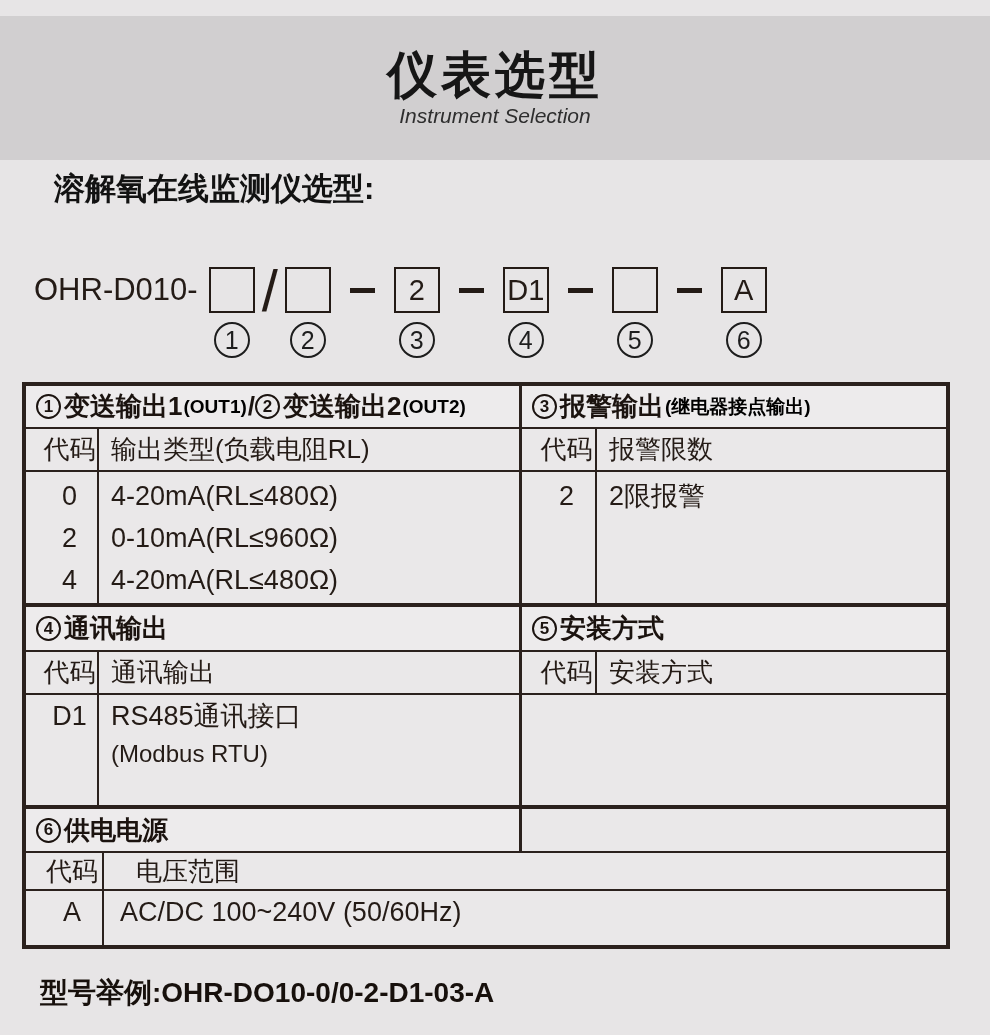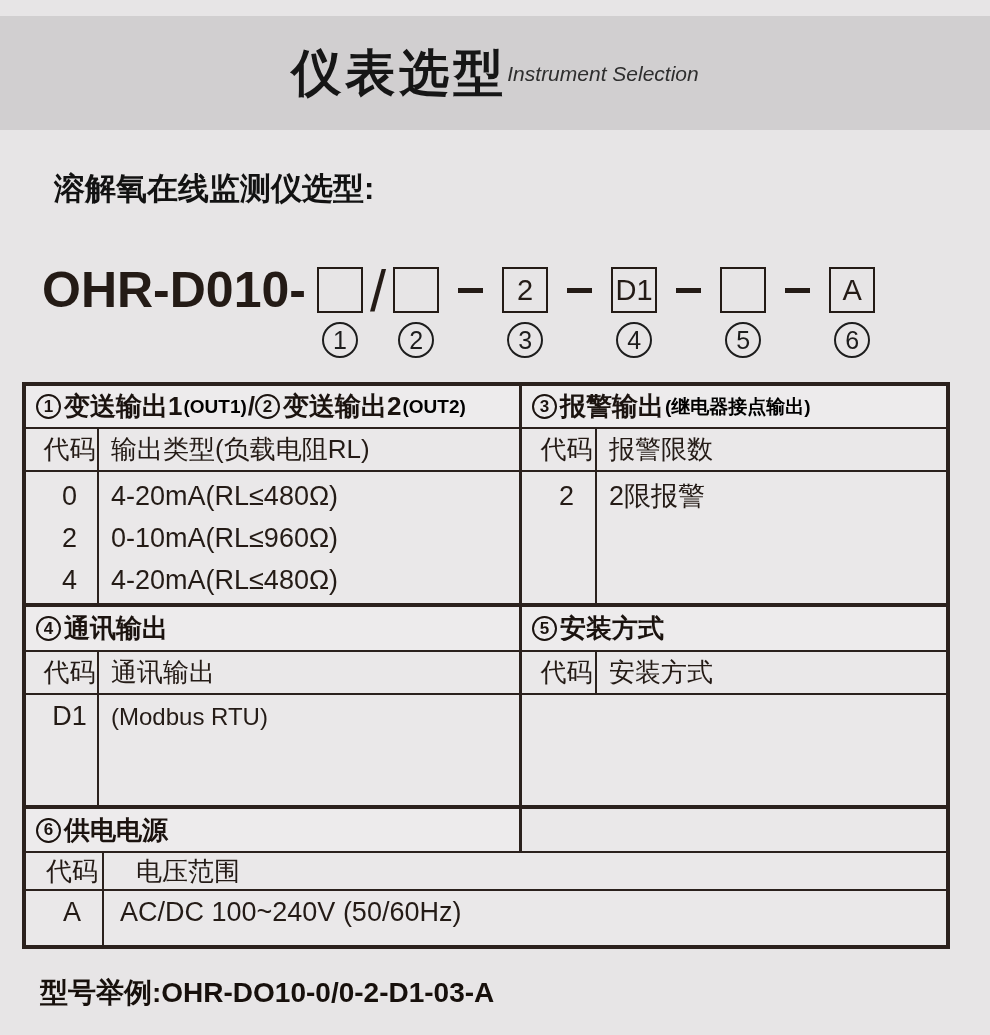--- a/index.html
+++ b/index.html
@@ -12,45 +12,44 @@
   body{
     width:990px;height:1035px;
     background:var(--page-bg);
     font-family:"Liberation Sans","DejaVu Sans",sans-serif;
     color:var(--ink);
     position:relative;
     overflow:hidden;
   }
   
   .band{
-    position:absolute;top:16px;left:0;width:990px;height:114px;
+    position:absolute;top:16px;left:0;width:990px;height:144px;
     background:var(--band-bg);
-    display:flex;flex-direction:row;align-items:center;justify-content:center;
+    display:flex;flex-direction:column;align-items:center;justify-content:center;
   }
   .band .title{
     font-size:50px;font-weight:700;letter-spacing:4px;color:#161616;line-height:54px;
   }
   .band .subtitle{
     font-size:21px;font-weight:400;color:#2e2e2e;margin-top:2px;font-style:italic;
   }
   
   .heading{
     position:absolute;top:168px;left:54px;
     font-size:31px;font-weight:700;color:#121212;
   }
   
   .model{
     position:absolute;top:258px;left:34px;
     display:flex;align-items:flex-start;
   }
   .m-text{
     height:64px;display:flex;align-items:center;
-    font-size:50px;font-weight:700;letter-spacing:0;color:var(--ink);
+    font-size:31px;font-weight:400;letter-spacing:0;color:var(--ink);
     margin-right:6px;
-    margin-left:8px;
   }
   .slot{display:flex;flex-direction:column;align-items:center;margin:0 5px;}
   .slot .box{
     box-sizing:border-box;width:46px;height:46px;margin-top:9px;
     border:2.5px solid var(--ink);
     display:flex;align-items:center;justify-content:center;
     font-size:29px;font-weight:500;color:var(--ink);
   }
   .slot .circ{
     box-sizing:border-box;margin-top:9px;width:36px;height:36px;
@@ -238,20 +237,21 @@
       <div class="desc ch">安装方式</div>
     </div>
   </div>
 
   <div class="tr bb4" style="height:114px">
     <div class="half-l cols">
       <div class="code w73 lines">
         <div class="ln2">D1</div>
       </div>
       <div class="desc lines">
+        <div class="ln2">RS485通讯接口</div>
         <div class="ln2 small">(Modbus RTU)</div>
       </div>
     </div>
   </div>
 
   <div class="tr bb2" style="height:44px">
     <div class="half-l th">
       <span class="cnum">6</span>
       <span class="th-text">供电电源</span>
     </div>

